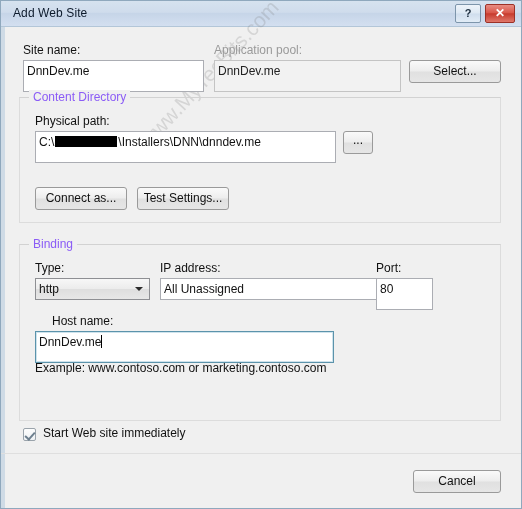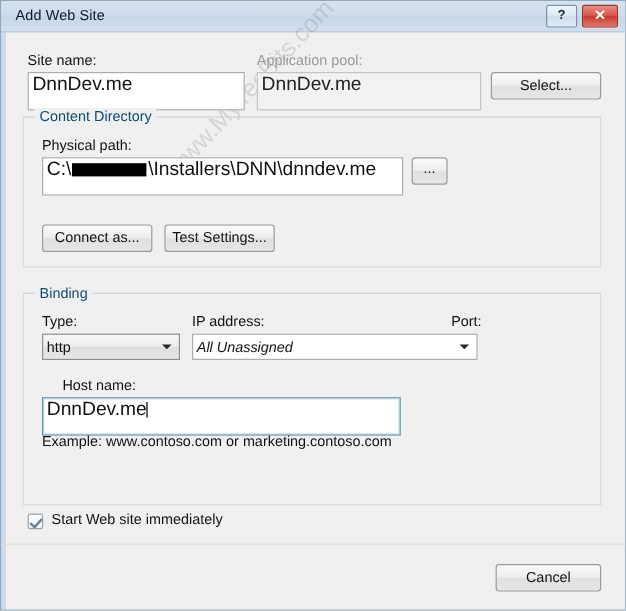--- a/index.html
+++ b/index.html
@@ -81,21 +81,21 @@
   }
   .lbl.dim { color: #9a9a9a; }
 
   
   .tbox {
     position: absolute;
     box-sizing: border-box;
     height: 32px;
     background: #ffffff;
     border: 1px solid #abadb3;
-    font-size: 16px;
+    font-size: 12px;
     color: #111111;
     line-height: 20px;
     padding: 0 3px;
     white-space: nowrap;
     overflow: hidden;
     cursor: text;
   }
   .tbox.readonly {
     background: #f2f2f2;
     border-color: #c4c4c4;
@@ -138,21 +138,21 @@
   .group {
     position: absolute;
     box-sizing: border-box;
     border: 1px solid #dcdcdc;
     border-top-color: #d2d2d2;
     background: transparent;
   }
   .group-title {
     position: absolute;
     font-size: 12px;
-    color: #0c4a6e;
+    color: #8b5cf6;
     background: #f0f0f0;
     padding: 0 4px;
     white-space: nowrap;
   }
 
   
   .combo {
     position: absolute;
     box-sizing: border-box;
     height: 22px;
@@ -277,23 +277,24 @@
   <div class="pbtn" style="left:34px; top:186px; width:92px;">Connect as...</div>
   <div class="pbtn" style="left:136px; top:186px; width:92px;">Test Settings...</div>
 
   <div class="group" style="left:18px; top:243px; width:482px; height:177px;"></div>
   <div class="group-title" style="left:28px; top:236px;">Binding</div>
 
   <div class="lbl" style="left:34px; top:260px;">Type:</div>
   <div class="combo grey" style="left:34px; top:277px; width:115px;"><span>http</span><span class="arrow"></span></div>
 
   <div class="lbl" style="left:159px; top:260px;">IP address:</div>
-  <div class="combo white" style="left:159px; top:277px; width:238px;font-style:italic;"><span>All Unassigned</span><span class="arrow"></span></div>
+  <div class="combo white" style="left:159px; top:277px; width:238px;"><span>All Unassigned</span><span class="arrow"></span></div>
 
   <div class="lbl" style="left:375px; top:260px;">Port:</div>
+  <div class="tbox" style="left:375px; top:277px; width:57px;">80</div>
 
   <div class="lbl" style="left:51px; top:313px;">Host name:</div>
   <div class="tbox focused" style="left:34px; top:330px; width:299px;"><span>DnnDev.me</span><span class="caret"></span></div>
 
   <div class="lbl" style="left:34px; top:360px;">Example: www.contoso.com or marketing.contoso.com</div>
 
   <div class="cb-wrap" style="left:22px; top:427px; width:200px; height:16px;">
     <span class="cbox"></span>
     <span class="cb-label">Start Web site immediately</span>
   </div>

